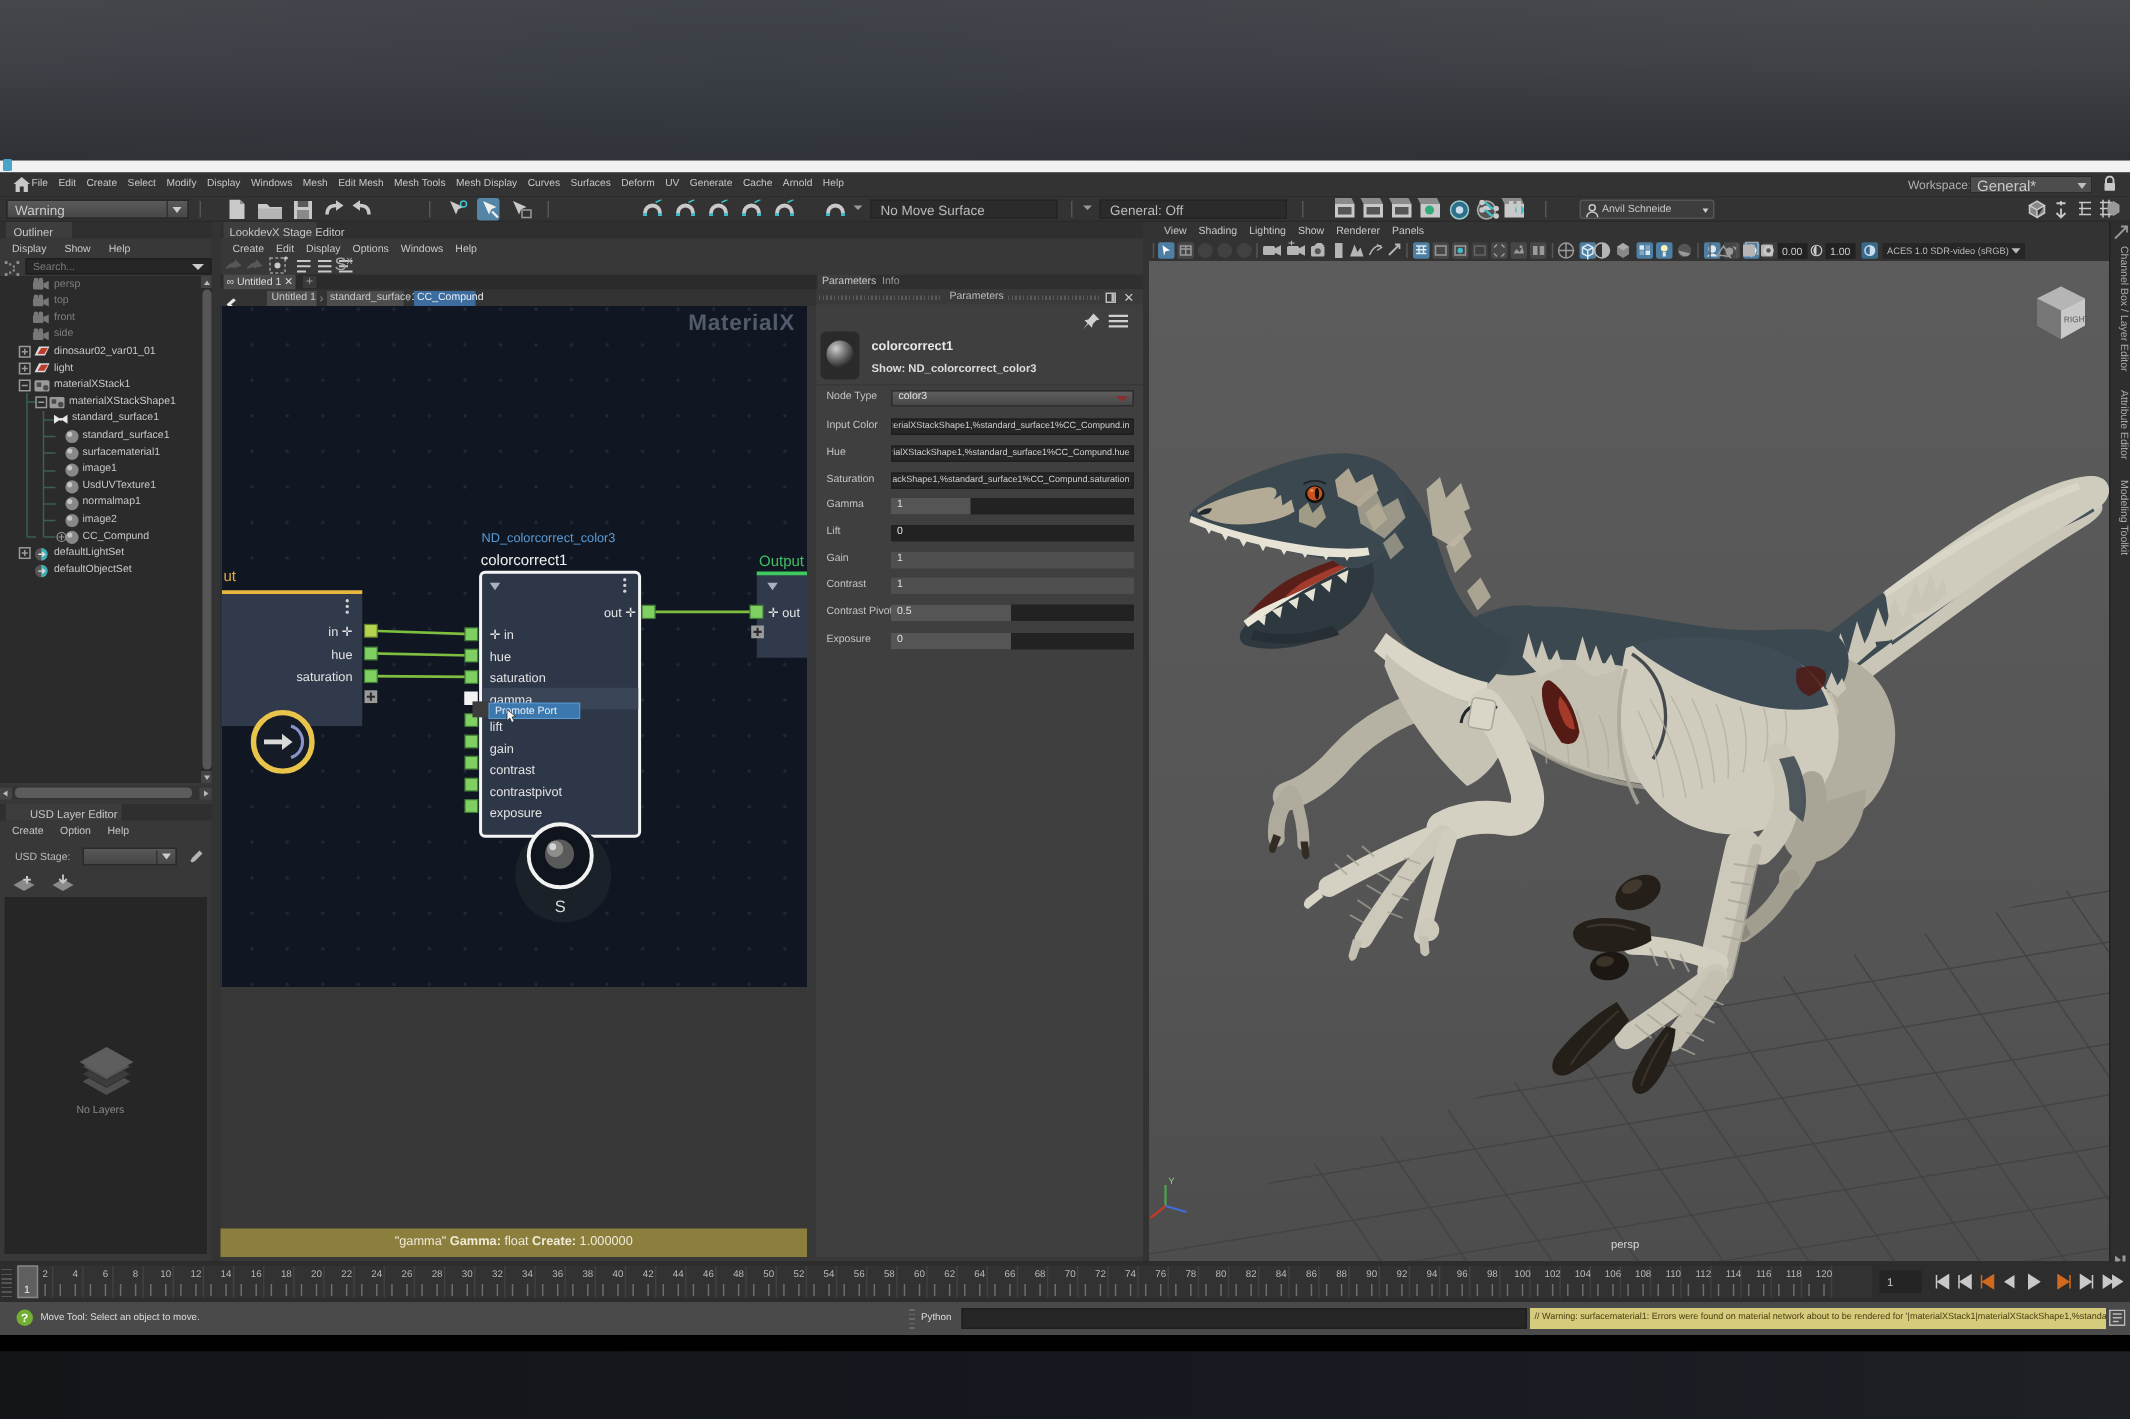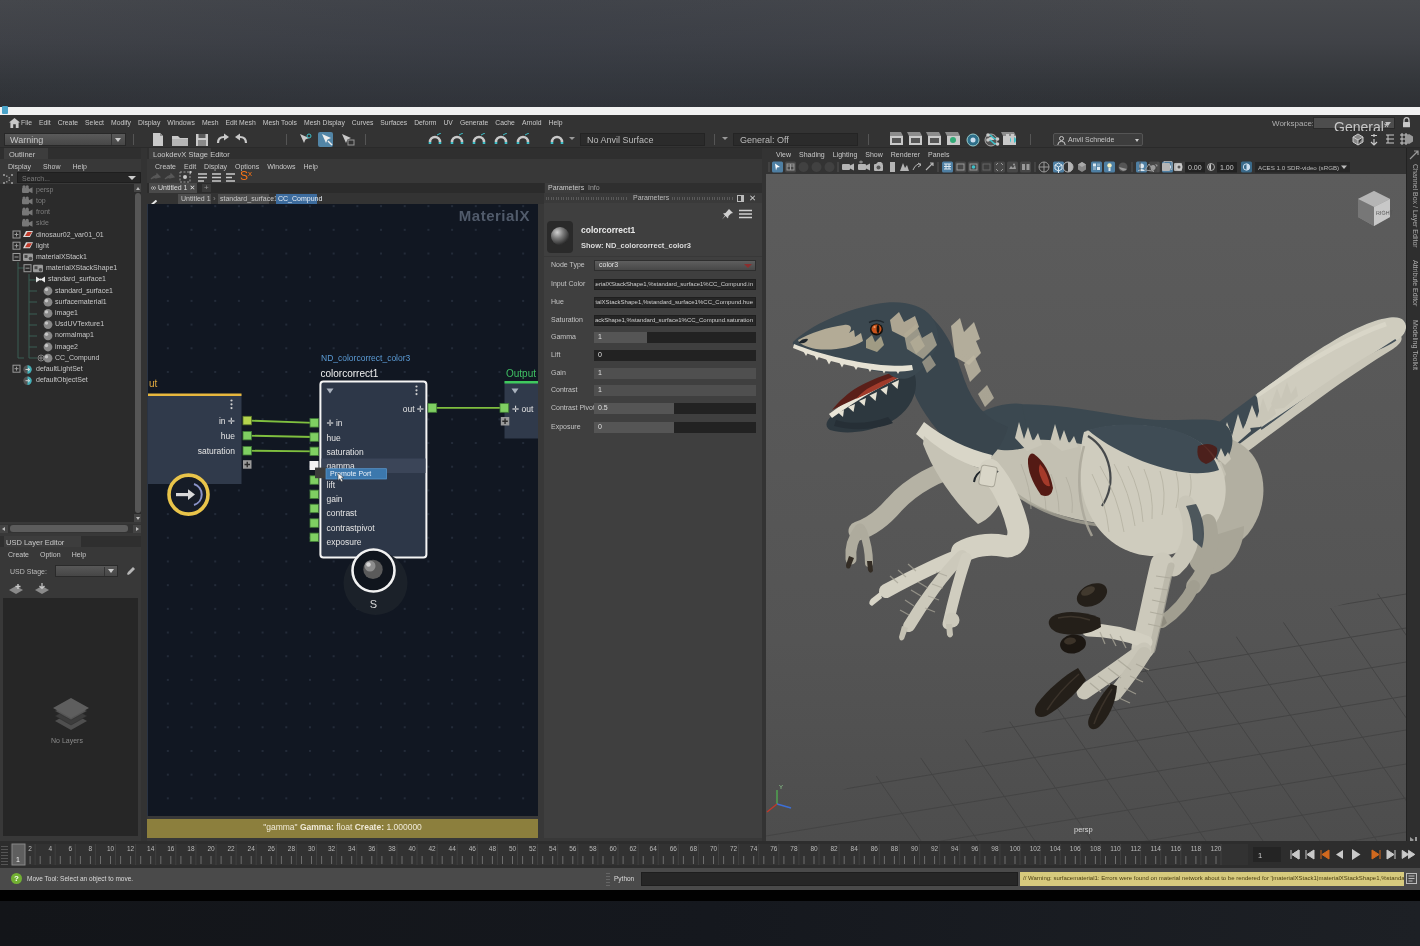--- a/index.html
+++ b/index.html
@@ -24,21 +24,21 @@
 
   <div id="menubar" class="abs" style="left:0;top:115px;width:1420px;height:16px;background:#333333;">
     <svg class="abs" style="left:9px;top:3px;" width="11" height="10" viewBox="0 0 11 10">
         <path d="M5.5 0 L11 4.6 L9.6 4.6 L9.6 10 L6.8 10 L6.8 6.3 L4.2 6.3 L4.2 10 L1.4 10 L1.4 4.6 L0 4.6 Z" fill="#c8c8c8"></path>
       </svg>
     <div class="txt abs" style="left:21px;top:4px;font-size:6.8px;">
       <span style="margin-right:7px;">File</span><span style="margin-right:7px;">Edit</span><span style="margin-right:7px;">Create</span><span style="margin-right:7px;">Select</span><span style="margin-right:7px;">Modify</span><span style="margin-right:7px;">Display</span><span style="margin-right:7px;">Windows</span><span style="margin-right:7px;">Mesh</span><span style="margin-right:7px;">Edit Mesh</span><span style="margin-right:7px;">Mesh Tools</span><span style="margin-right:7px;">Mesh Display</span><span style="margin-right:7px;">Curves</span><span style="margin-right:7px;">Surfaces</span><span style="margin-right:7px;">Deform</span><span style="margin-right:7px;">UV</span><span style="margin-right:7px;">Generate</span><span style="margin-right:7px;">Cache</span><span style="margin-right:7px;">Arnold</span><span>Help</span>
     </div>
     <div class="txt abs" style="left:1272px;top:4px;color:#b0b0b0;font-size:8px;">Workspace:</div>
     <div class="abs" style="left:1313px;top:2px;width:82px;height:12px;background:#4d4d4d;border:1px solid #2a2a2a;">
-      <div class="txt abs" style="left:20px;top:1px;font-size:14px;text-decoration:underline;">General*</div>
+      <div class="txt abs" style="left:4px;top:1px;font-size:10px;">General*</div>
       <div class="abs" style="right:3px;top:4px;width:0;height:0;border-left:3.5px solid transparent;border-right:3.5px solid transparent;border-top:4px solid #c0c0c0;"></div>
     </div>
     <svg class="abs" style="left:1402px;top:2px;" width="9" height="11" viewBox="0 0 9 11">
         <path d="M2 5 V3.2 a2.5 2.5 0 0 1 5 0 V5" fill="none" stroke="#c8c8c8" stroke-width="1.3"></path>
         <rect x="1" y="5" width="7" height="5.2" fill="#c8c8c8" rx="0.5"></rect>
       </svg>
   </div>
 
   <div id="toolbar" class="abs" style="left:0;top:131px;width:1420px;height:17px;background:#333333;border-bottom:1px solid #2a2a2a;">
 
@@ -86,21 +86,21 @@
         <use href="#mag" x="66"></use>
         <use href="#mag" x="88"></use>
     </svg>
     <svg class="abs" style="left:550px;top:2px" width="14" height="13" viewBox="0 0 14 13">
         <path d="M2 9 a5 5 0 0 1 10 0" fill="none" stroke="#c9c9c9" stroke-width="2.6"></path>
         <path d="M2 9 l0 2 M12 9 l0 2" stroke="#3ec0c9" stroke-width="2.6"></path>
       </svg>
     <div class="abs" style="left:569px;top:6px;width:0;height:0;border-left:3px solid transparent;border-right:3px solid transparent;border-top:3.5px solid #999;"></div>
 
     <div class="abs" style="left:580px;top:2px;width:125px;height:13px;background:#2b2b2b;border:1px solid #242424;">
-      <div class="txt abs" style="left:6px;top:1px;color:#bbb;">No Anvil Surface</div>
+      <div class="txt abs" style="left:6px;top:1px;color:#bbb;">No Move Surface</div>
     </div>
     <div class="abs sep" style="left:714px;top:3px;height:11px;"></div>
     <div class="abs" style="left:722px;top:6px;width:0;height:0;border-left:3px solid transparent;border-right:3px solid transparent;border-top:3.5px solid #999;"></div>
 
     <div class="abs" style="left:733px;top:2px;width:125px;height:13px;background:#2b2b2b;border:1px solid #242424;">
       <div class="txt abs" style="left:6px;top:1px;color:#bbb;">General: Off</div>
     </div>
     <div class="abs sep" style="left:868px;top:3px;height:11px;"></div>
 
     <svg class="abs" style="left:890px;top:1px" width="135" height="15" viewBox="0 0 135 15">
@@ -286,21 +286,21 @@
           <div class="abs" style="left:2px;top:2px;width:0;height:0;border-top:2px solid transparent;border-bottom:2px solid transparent;border-right:3px solid #bbb;"></div>
         </div>
       <div class="abs" style="left:10px;top:1px;width:118px;height:7px;background:#5c5c5c;border-radius:3px;"></div>
       <div class="abs" style="right:0;top:0.5px;width:8px;height:8px;background:#444;">
           <div class="abs" style="left:3px;top:2px;width:0;height:0;border-top:2px solid transparent;border-bottom:2px solid transparent;border-left:3px solid #bbb;"></div>
         </div>
     </div>
 
     <div class="abs" style="left:0;top:388px;width:141px;height:11px;background:#2f2f2f;"></div>
     <div class="abs" style="left:4px;top:388px;width:77px;height:11px;background:#3d3d3d;">
-        <div class="txt abs" style="left:2px;top:1.5px;font-size:7.5px;text-align:right;">USD Layer Editor</div>
+        <div class="txt abs" style="left:16px;top:1.5px;font-size:7.5px;text-align:right;">USD Layer Editor</div>
       </div>
     <div class="txt abs" style="left:8px;top:403px;font-size:7px;"><span style="margin-right:11px;">Create</span><span style="margin-right:11px;">Option</span><span>Help</span></div>
     <div class="txt abs" style="left:10px;top:420px;font-size:7px;color:#bbb;">USD Stage:</div>
     <div class="abs" style="left:55px;top:417px;width:63px;height:12px;background:linear-gradient(180deg,#585858,#464646);border:1px solid #2a2a2a;">
       <div class="abs" style="right:1px;top:1px;width:12px;height:9px;border-left:1px solid #333;"></div>
       <div class="abs" style="right:3px;top:3px;width:0;height:0;border-left:3.5px solid transparent;border-right:3.5px solid transparent;border-top:4px solid #ccc;"></div>
     </div>
     <svg class="abs" style="left:126px;top:418px" width="10" height="10" viewBox="0 0 10 10">
         <path d="M7 1 L9 3 L4 8 L2 9 L1 8 L2 6 Z" fill="#b5b5b5"></path>
       </svg>
@@ -334,21 +334,21 @@
       <path d="M16 8 q5-6 9-2 M22 3 l3 3 l-4 1 z" stroke="#585858" fill="#585858" stroke-width="1.2"></path>
       <rect x="31" y="1" width="10" height="10" fill="none" stroke="#9a9a9a" stroke-width="1" stroke-dasharray="2 1.5"></rect>
         <circle cx="36" cy="6" r="2" fill="#c9c9c9"></circle>
         <path d="M40 1 h3 M41.5 -0.5 v3" stroke="#c9c9c9" stroke-width="1"></path>
       <g stroke="#c9c9c9" stroke-width="1.4">
           <path d="M49 3 h9 M49 6.5 h9 M49 10 h6"></path>
           <path d="M63 3 h9 M63 6.5 h9 M63 10 h9"></path>
           <path d="M77 3 h9 M77 6.5 h6 M77 10 h9"></path>
         </g>
     </svg>
-    <div class="abs" style="left:93px;top:21px;color:#f97316;font-size:12px;">S<span style="font-size:8px;vertical-align:4px;">x</span></div>
+    <div class="abs" style="left:76px;top:21px;color:#a3a3a3;font-size:12px;">S<span style="font-size:8px;vertical-align:4px;">x</span></div>
 
     <div class="abs" style="left:0;top:35px;width:397px;height:10px;background:#2b2b2b;"></div>
     <div class="abs" style="left:2px;top:35px;width:48px;height:10px;background:#4a4a4a;">
       <div class="txt abs" style="left:2px;top:1px;font-size:7px;color:#ddd;">∞ Untitled 1 ✕</div>
     </div>
     <div class="abs" style="left:55px;top:36px;width:9px;height:8px;background:#3a3a3a;">
         <div class="txt abs" style="left:2px;top:-1px;font-size:8px;color:#999;">+</div>
       </div>
 
     <div class="abs" style="left:0;top:45px;width:397px;height:11px;background:#333;"></div>
@@ -360,21 +360,21 @@
       </div>
     <div class="txt abs" style="left:66px;top:46px;font-size:8px;color:#888;">›</div>
     <div class="abs" style="left:71px;top:45.5px;width:51px;height:10px;background:#4d4d4d;">
         <div class="txt abs" style="left:2px;top:1px;font-size:7px;">standard_surface1</div>
       </div>
     <div class="txt abs" style="left:124px;top:46px;font-size:8px;color:#888;">›</div>
     <div class="abs" style="left:129px;top:45.5px;width:41px;height:10px;background:#3d6c9e;">
         <div class="txt abs" style="left:2px;top:1px;font-size:7px;color:#e8eef5;">CC_Compund</div>
       </div>
 
-    <div id="canvas" class="abs" style="left:0;top:56px;width:391px;height:612px;background:#111722;background-image:radial-gradient(circle,#232b39 0.8px,rgba(0,0,0,0) 1.3px);background-size:23.7px 23.7px;background-position:8px 14px;overflow:hidden;border-left:1px solid #2a3342;">
+    <div id="canvas" class="abs" style="left:0;top:56px;width:391px;height:454px;background:#111722;background-image:radial-gradient(circle,#232b39 0.8px,rgba(0,0,0,0) 1.3px);background-size:23.7px 23.7px;background-position:8px 14px;overflow:hidden;border-left:1px solid #2a3342;">
       <div class="abs" style="right:8px;top:3px;color:#515b6b;font-size:15px;font-weight:bold;letter-spacing:0.5px;">MaterialX</div>
       <svg class="abs" style="left:0;top:0" width="391" height="615" viewBox="0 0 391 615" id="graphsvg">
 
         <g stroke="#7fbf3f" stroke-width="1.8" fill="none">
           <line x1="99" y1="216.5" x2="166" y2="218.8"></line>
           <line x1="99" y1="231.6" x2="166" y2="233"></line>
           <line x1="99" y1="246.7" x2="166" y2="247.3"></line>
           <line x1="284" y1="203.9" x2="352" y2="203.9"></line>
         </g>
 

